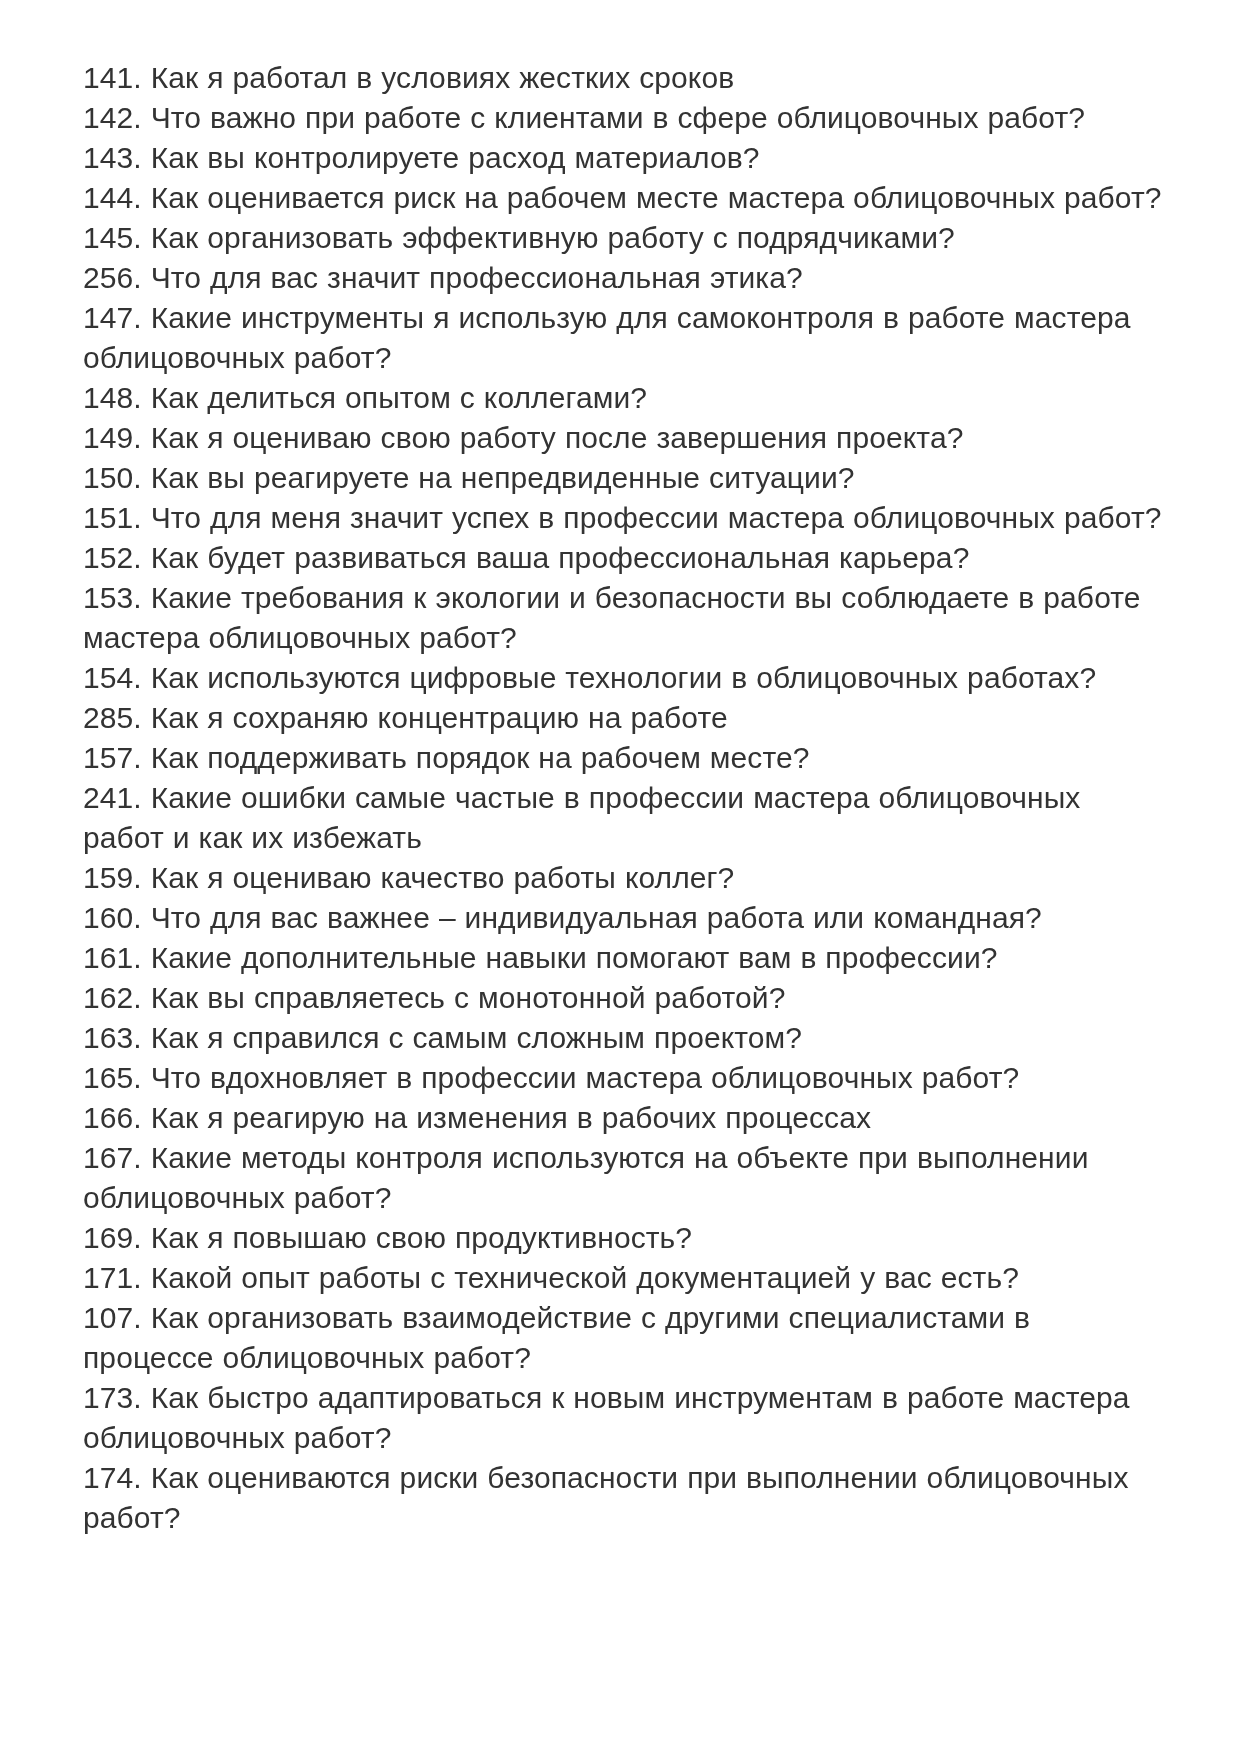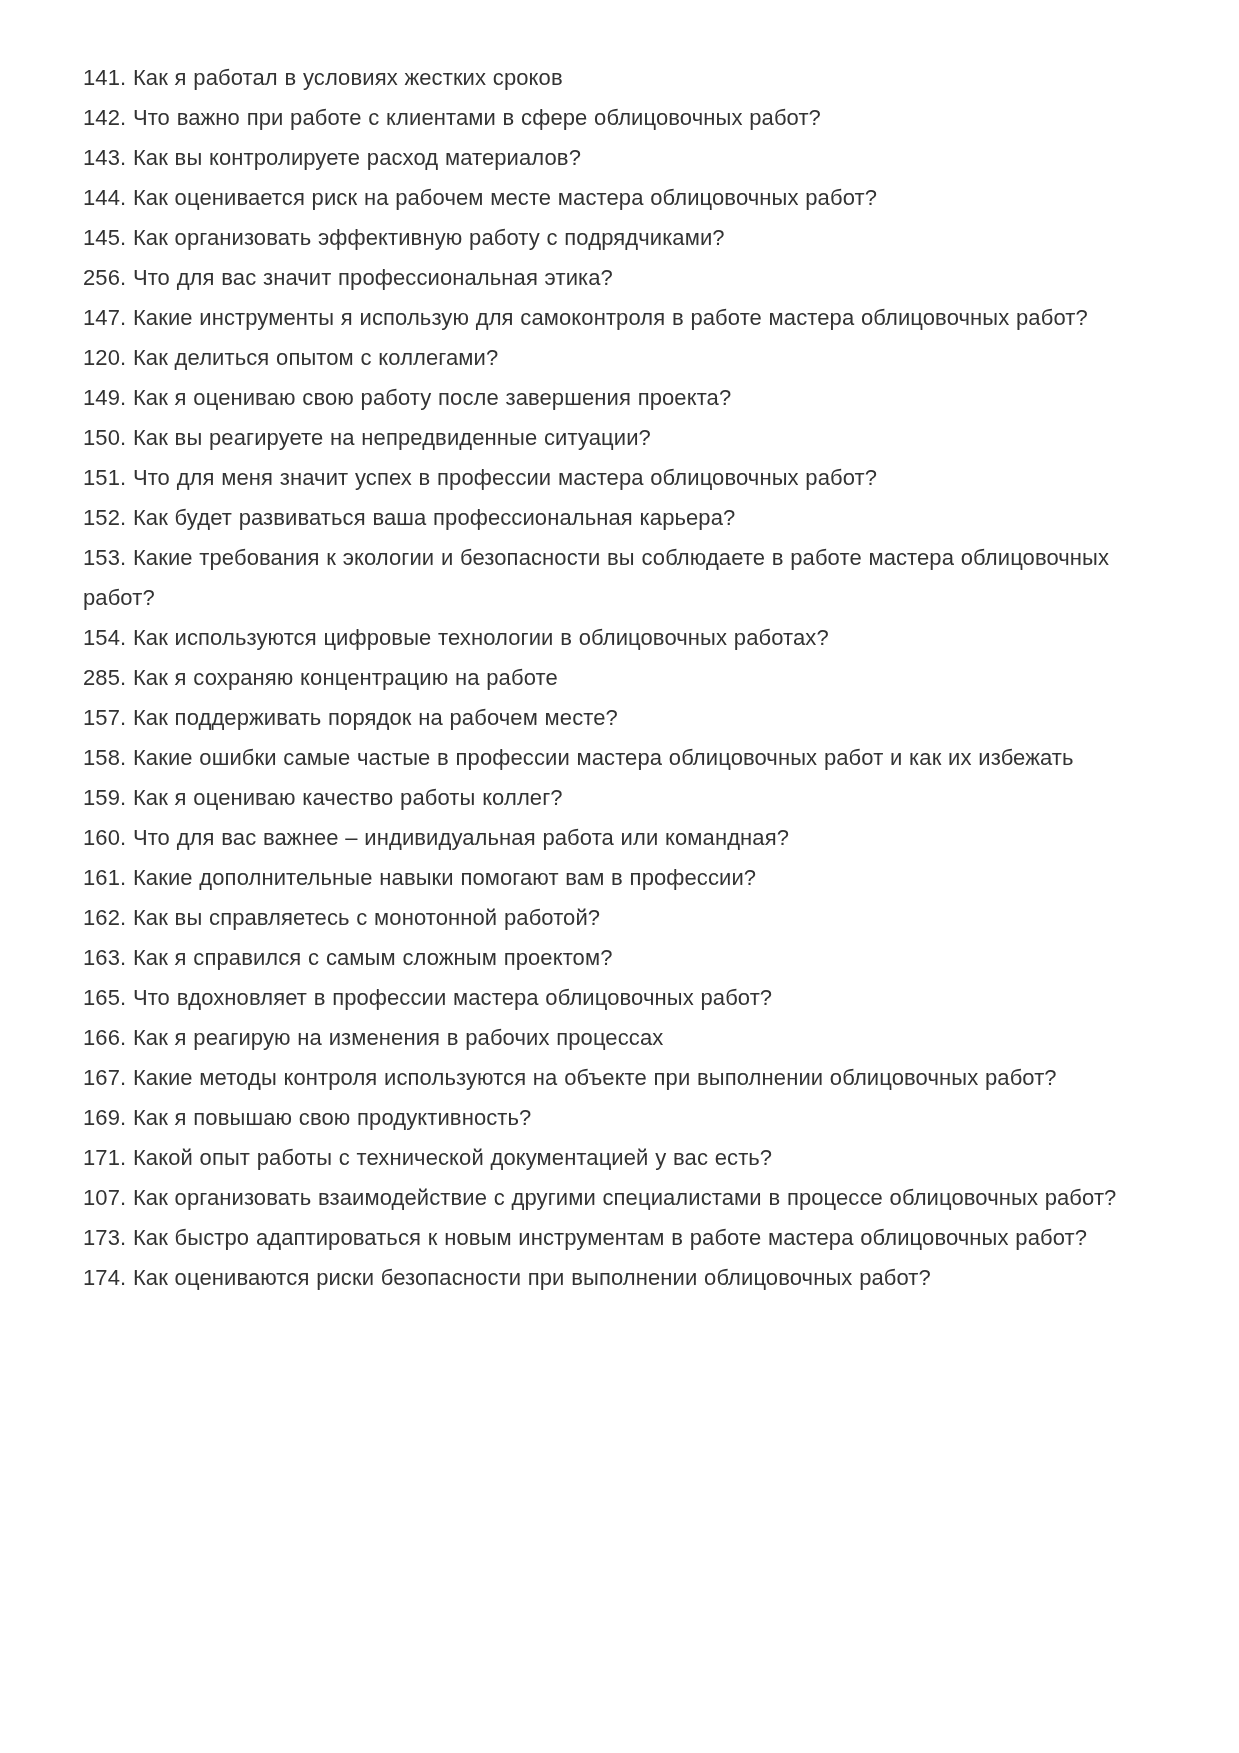--- a/index.html
+++ b/index.html
@@ -24,50 +24,50 @@
     height: 1753px;
     background: var(--bg-color);
     padding: 58px 70px 0 83px;
   }
   .question-list {
     max-width: 1088px;
   }
   .list-item {
     margin: 0;
     padding: 0;
-    font-size: 22px;
+    font-size: 30px;
     line-height: 40px;
     font-weight: 400;
     letter-spacing: 0.1px;
     color: var(--text-color);
     word-spacing: 0.5px;
   }
 </style>
 </head>
 <body>
 
 <div class="page">
   <div class="question-list" id="question-list">
       <p class="list-item">141. Как я работал в условиях жестких сроков</p>
       <p class="list-item">142. Что важно при работе с клиентами в сфере облицовочных работ?</p>
       <p class="list-item">143. Как вы контролируете расход материалов?</p>
       <p class="list-item">144. Как оценивается риск на рабочем месте мастера облицовочных работ?</p>
       <p class="list-item">145. Как организовать эффективную работу с подрядчиками?</p>
       <p class="list-item">256. Что для вас значит профессиональная этика?</p>
       <p class="list-item">147. Какие инструменты я использую для самоконтроля в работе мастера облицовочных работ?</p>
-      <p class="list-item">120. Как делиться опытом с коллегами?</p>
+      <p class="list-item">148. Как делиться опытом с коллегами?</p>
       <p class="list-item">149. Как я оцениваю свою работу после завершения проекта?</p>
       <p class="list-item">150. Как вы реагируете на непредвиденные ситуации?</p>
       <p class="list-item">151. Что для меня значит успех в профессии мастера облицовочных работ?</p>
       <p class="list-item">152. Как будет развиваться ваша профессиональная карьера?</p>
       <p class="list-item">153. Какие требования к экологии и безопасности вы соблюдаете в работе мастера облицовочных работ?</p>
       <p class="list-item">154. Как используются цифровые технологии в облицовочных работах?</p>
       <p class="list-item">285. Как я сохраняю концентрацию на работе</p>
       <p class="list-item">157. Как поддерживать порядок на рабочем месте?</p>
-      <p class="list-item">158. Какие ошибки самые частые в профессии мастера облицовочных работ и как их избежать</p>
+      <p class="list-item">241. Какие ошибки самые частые в профессии мастера облицовочных работ и как их избежать</p>
       <p class="list-item">159. Как я оцениваю качество работы коллег?</p>
       <p class="list-item">160. Что для вас важнее – индивидуальная работа или командная?</p>
       <p class="list-item">161. Какие дополнительные навыки помогают вам в профессии?</p>
       <p class="list-item">162. Как вы справляетесь с монотонной работой?</p>
       <p class="list-item">163. Как я справился с самым сложным проектом?</p>
       <p class="list-item">165. Что вдохновляет в профессии мастера облицовочных работ?</p>
       <p class="list-item">166. Как я реагирую на изменения в рабочих процессах</p>
       <p class="list-item">167. Какие методы контроля используются на объекте при выполнении облицовочных работ?</p>
       <p class="list-item">169. Как я повышаю свою продуктивность?</p>
       <p class="list-item">171. Какой опыт работы с технической документацией у вас есть?</p>

